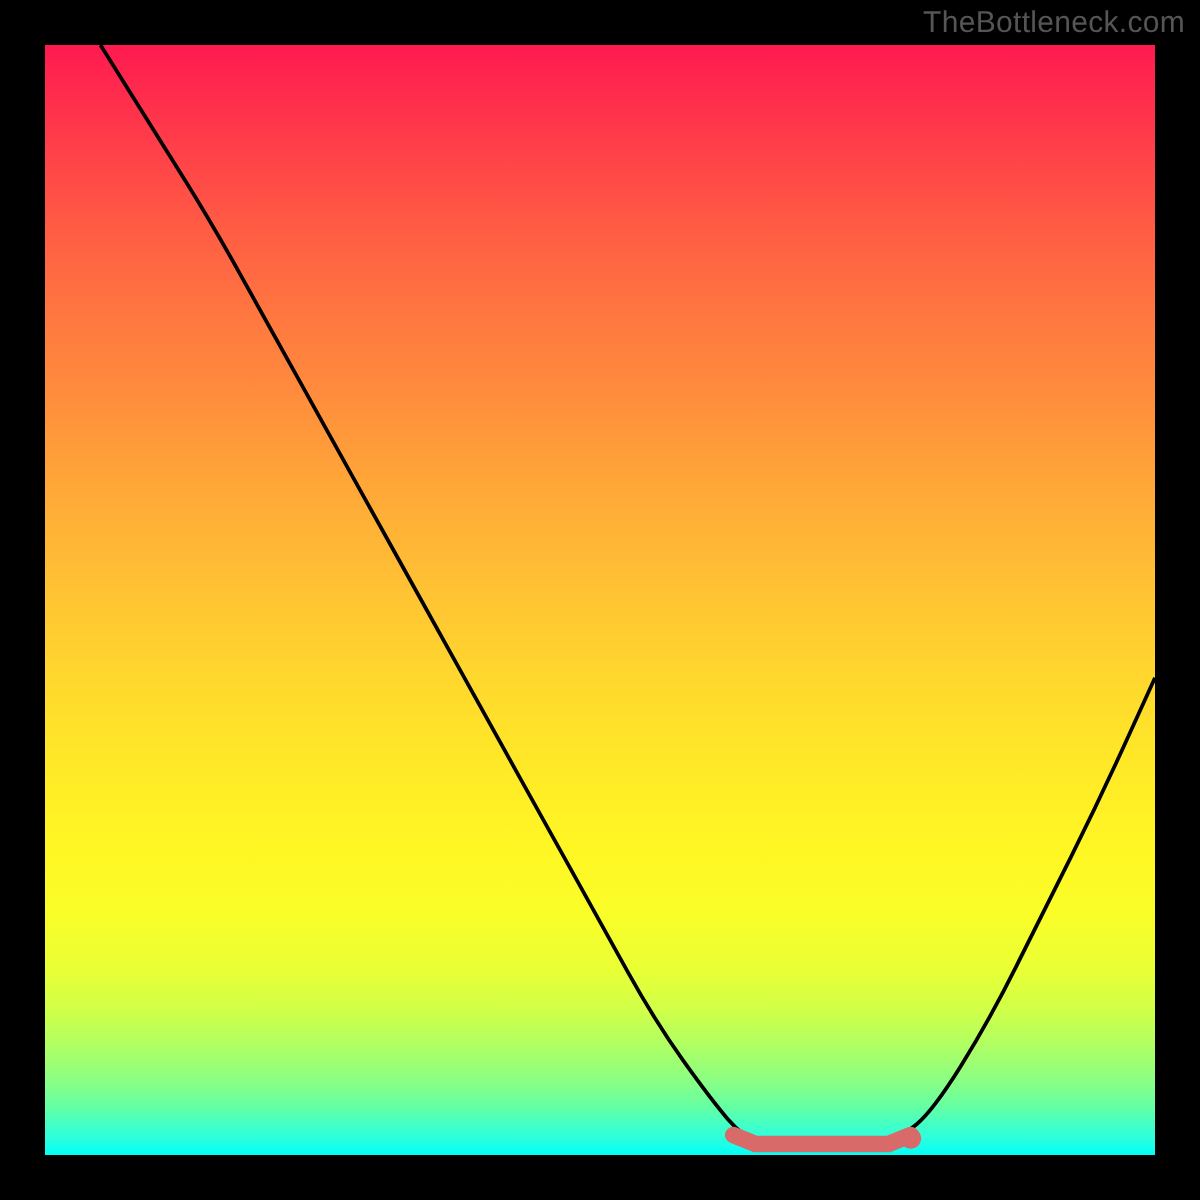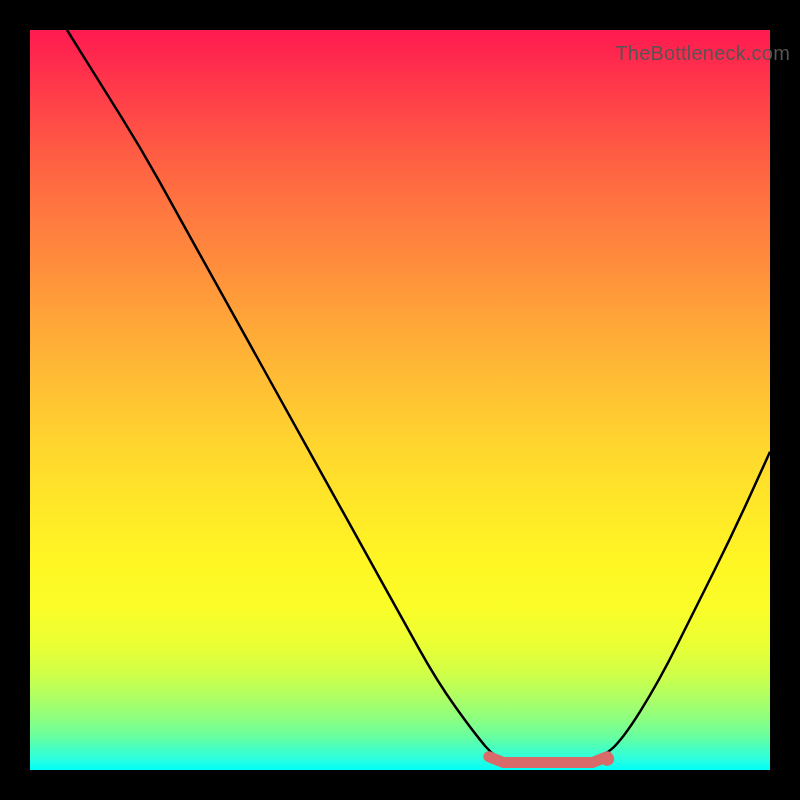--- a/index.html
+++ b/index.html
@@ -13,21 +13,20 @@
   }
   .watermark {
     position: absolute;
     top: 4px;
     right: 10px;
     color: #555;
     font-size: 20px;
     font-weight: 500;
     z-index: 10;
     letter-spacing: 0.2px;
-    margin-top: 38px;
   }
   .plot-area {
     position: absolute;
     left: 30px;
     top: 30px;
     width: 740px;
     height: 740px;
     background: linear-gradient(to bottom,
       #ff1a50 0%,
       #ff3a4a 8%,

